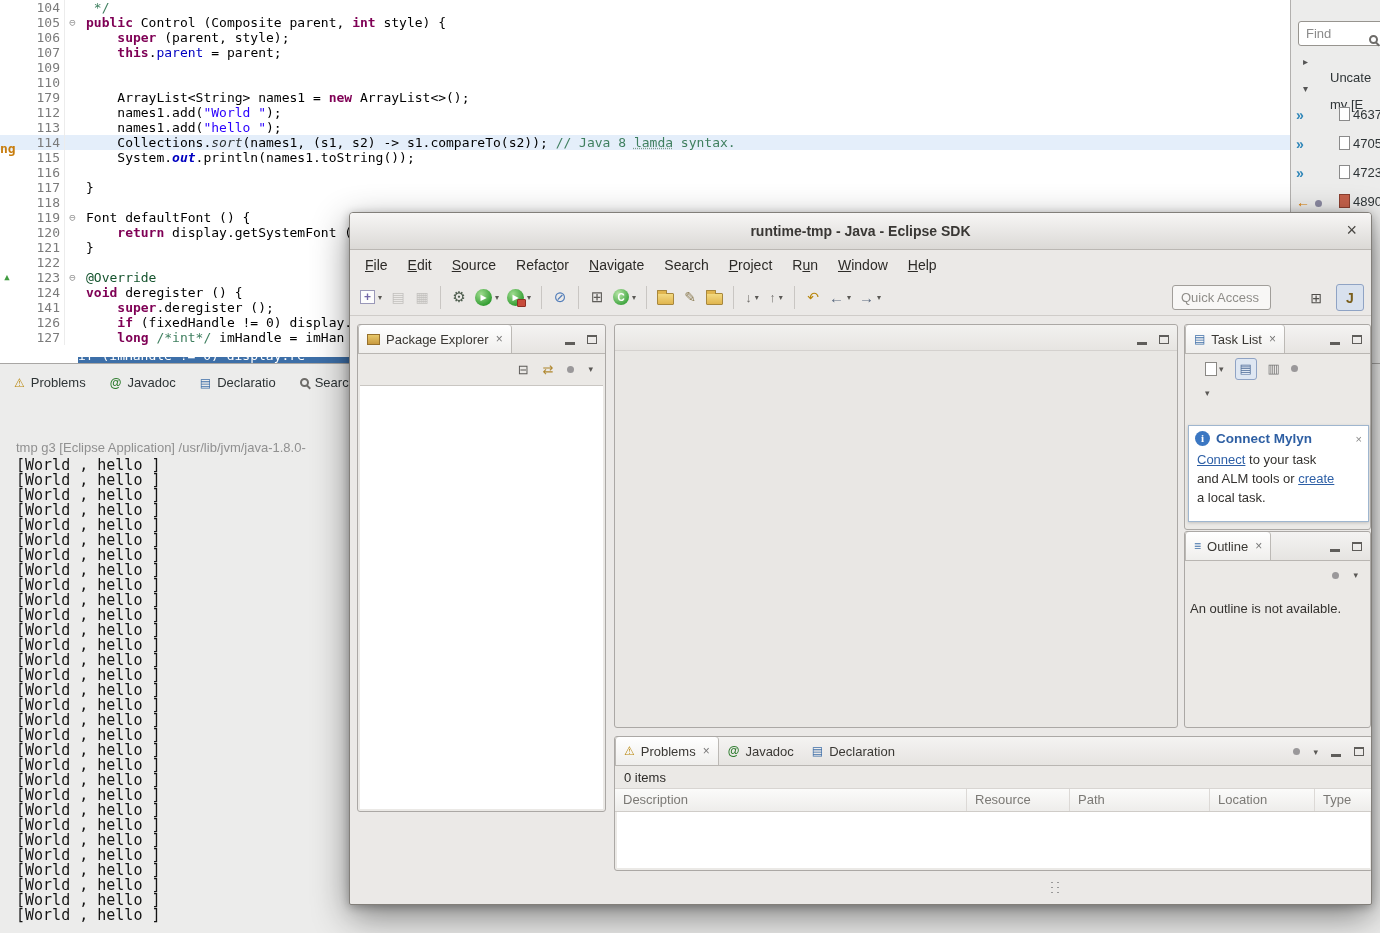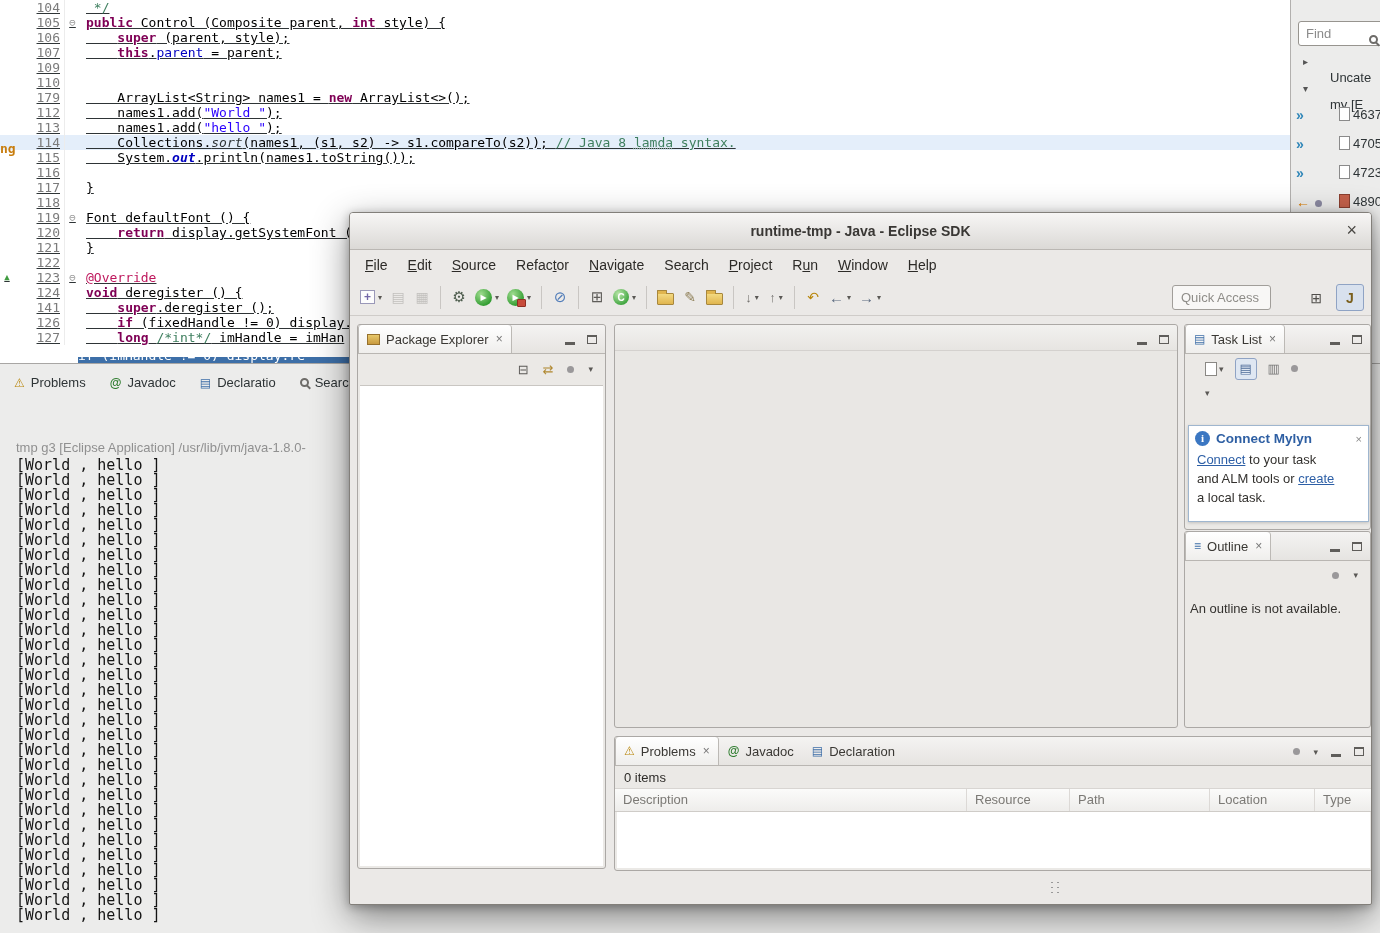--- a/index.html
+++ b/index.html
@@ -10,35 +10,35 @@
     background: #ececeb; color:#2e3436;
   }
   u { text-decoration: underline; }
 
   
   .bg-editor {
     position:absolute; left:0; top:0; width:1290px; height:363px;
     background:#fff; overflow:hidden;
     font-family:"DejaVu Sans Mono", monospace; font-size:13px; line-height:15px;
   }
-  .cl { display:flex; height:15px; white-space:pre;text-decoration:underline; }
+  .cl { display:flex; height:15px; white-space:pre; }
   .cl.hl { background:#e4eefa; }
   .mkc { width:14px; flex:none; color:#3f9b3f; font-size:9px; line-height:15px; text-align:center; }
   .ln  { width:50px; flex:none; text-align:right; color:#7b7b7b; padding-right:4px; }
   .fd  { width:16px; flex:none; color:#9a9a9a; font-size:11px; text-align:center; border-left:1px solid #ececec; }
   .ct  { padding-left:6px; }
   .sg-p { color:#000; }
   .sg-k { color:#7f0055; font-weight:bold; }
   .sg-s { color:#2a00ff; }
   .sg-c { color:#3f7f5f; }
   .sg-cu{ color:#3f7f5f; text-decoration:underline dotted #7f9f8f;text-align:center; }
   .sg-f { color:#0000c0; }
   .sg-fb{ color:#0000c0; font-weight:bold; font-style:italic; }
   .sg-im{ font-style:italic; }
-  .sg-a { color:#be185d;text-align:right; }
+  .sg-a { color:#14532d;text-align:right; }
   .partial-sel {
     position:absolute; left:78px; top:357px; width:430px; height:6px;
     background:#3d6fa8; overflow:hidden; color:#fff;
     font-family:"DejaVu Sans Mono",monospace; font-size:13px;
   }
   .partial-sel span { display:block; margin-top:-9px; white-space:pre; }
   .frag-ng {
     position:absolute; left:0; top:141px; color:#c87d0e;
     font-family:"DejaVu Sans Mono",monospace; font-size:13px; font-weight:bold;
   }
@@ -132,21 +132,21 @@
   .vtab { display:flex; align-items:center; gap:6px; padding:0 9px; font-size:13px; color:#3a3834; white-space:nowrap; }
   .vtab.active { background:linear-gradient(#ffffff,#efeeec); box-shadow:inset -1px 0 0 #bcb9b5, inset 1px 0 0 #bcb9b5; border-radius:3px 3px 0 0; }
   .tab-close { font-size:12px; color:#777; margin-left:1px; }
   .mm { position:absolute; right:8px; top:0; height:29px; display:flex; gap:12px; align-items:center; }
   .mm-min { width:10px; height:3px; background:#5f5d5a; margin-top:7px; }
   .mm-max { width:10px; height:9px; border:1px solid #5f5d5a; border-top:2px solid #5f5d5a; }
   .vt-dot { width:7px; height:7px; border-radius:50%; background:#9a989a; }
   .vt-dd { font-size:9px; color:#5a5855; }
   .vt-ic { font-size:13px; color:#5c5a57; }
 
-  .pe { left:7px; top:8px; width:249px; height:545px; }
+  .pe { left:7px; top:8px; width:249px; height:488px; }
   .pe-toolbar { height:30px; display:flex; align-items:center; justify-content:flex-end; gap:14px; padding-right:12px; }
   .pe-content { position:absolute; left:2px; right:2px; top:60px; bottom:2px; background:#fff; border-top:1px solid #c9c6c2; }
   .ic-pkg { width:13px; height:11px; background:linear-gradient(#e8c86a,#c89a3f); border:1px solid #96702c; }
 
   .ed { left:264px; top:8px; width:564px; height:404px; background:#e9e7e4; }
   .ed-top { height:26px; background:linear-gradient(#f2f1ef,#e7e5e2); border-bottom:1px solid #d4d1ce; border-radius:3px 3px 0 0; position:relative; }
 
   .tl { left:834px; top:8px; width:187px; height:206px; }
   .tl-toolbar { height:29px; display:flex; align-items:center; gap:11px; padding-left:20px; }
   .pg2 { width:12px; height:14px; background:#fff; border:1px solid #8a8884; }

